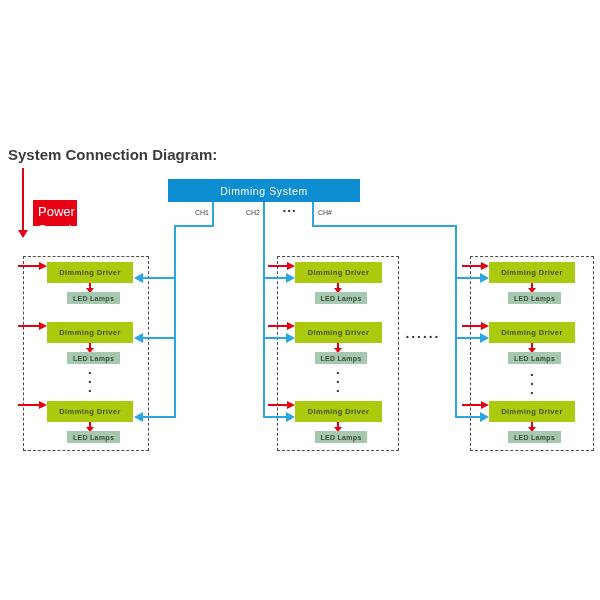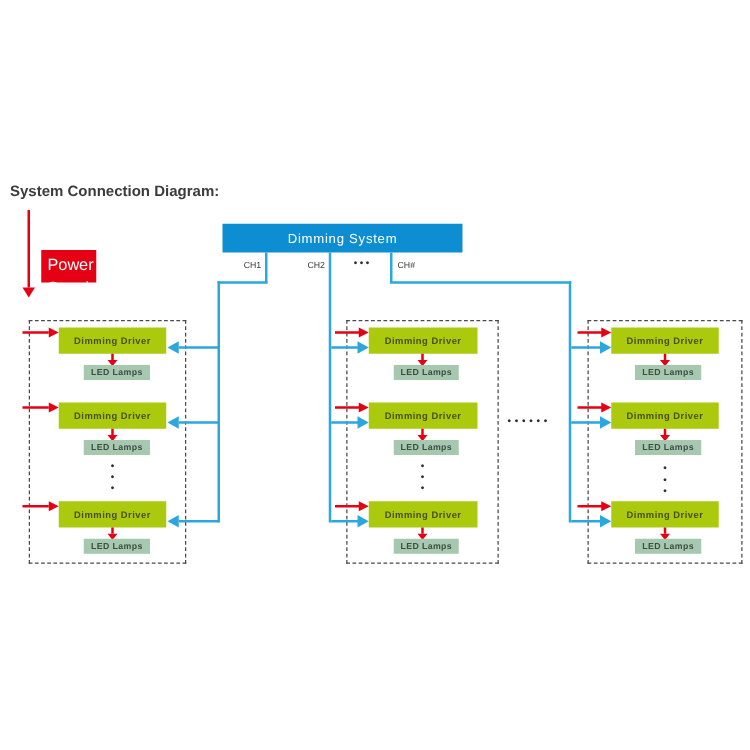--- a/index.html
+++ b/index.html
@@ -1,20 +1,20 @@
 <!DOCTYPE html>
 <html><head>
 <meta charset="utf-8">
 <style>
   html,body{margin:0;padding:0;background:#fff;}
   .canvas{position:relative;width:600px;height:600px;background:#ffffff;
           font-family:"Liberation Sans",sans-serif;overflow:hidden;}
-  .title{position:absolute;font-size:12px;font-weight:bold;color:#3b3b3b;text-align:center;}
+  .title{position:absolute;font-size:15px;font-weight:bold;color:#3b3b3b;text-align:center;}
   .sysbox{position:absolute;background:#0e8ed2;color:#ffffff;font-size:10.5px;
-          display:flex;align-items:center;justify-content:center;letter-spacing:.6px;margin-left:10px;}
+          display:flex;align-items:center;justify-content:center;letter-spacing:.6px;}
   .psbox{position:absolute;background:#e60014;color:#ffffff;font-size:13px;
          line-height:1.35;padding:3px 0 0 5px;box-sizing:border-box;}
   .hl-blue{position:absolute;height:2px;background:#2ba7e0;}
   .vl-blue{position:absolute;width:2px;background:#2ba7e0;}
   .hl-red{position:absolute;height:2px;background:#e60014;}
   .vl-red{position:absolute;width:2px;background:#e60014;}
   .ah{position:absolute;width:0;height:0;}
   .ah-r-blue{border-top:5px solid transparent;border-bottom:5px solid transparent;border-left:9px solid #2ba7e0;}
   .ah-l-blue{border-top:5px solid transparent;border-bottom:5px solid transparent;border-right:9px solid #2ba7e0;}
   .ah-r-red{border-top:4px solid transparent;border-bottom:4px solid transparent;border-left:8px solid #e60014;}

